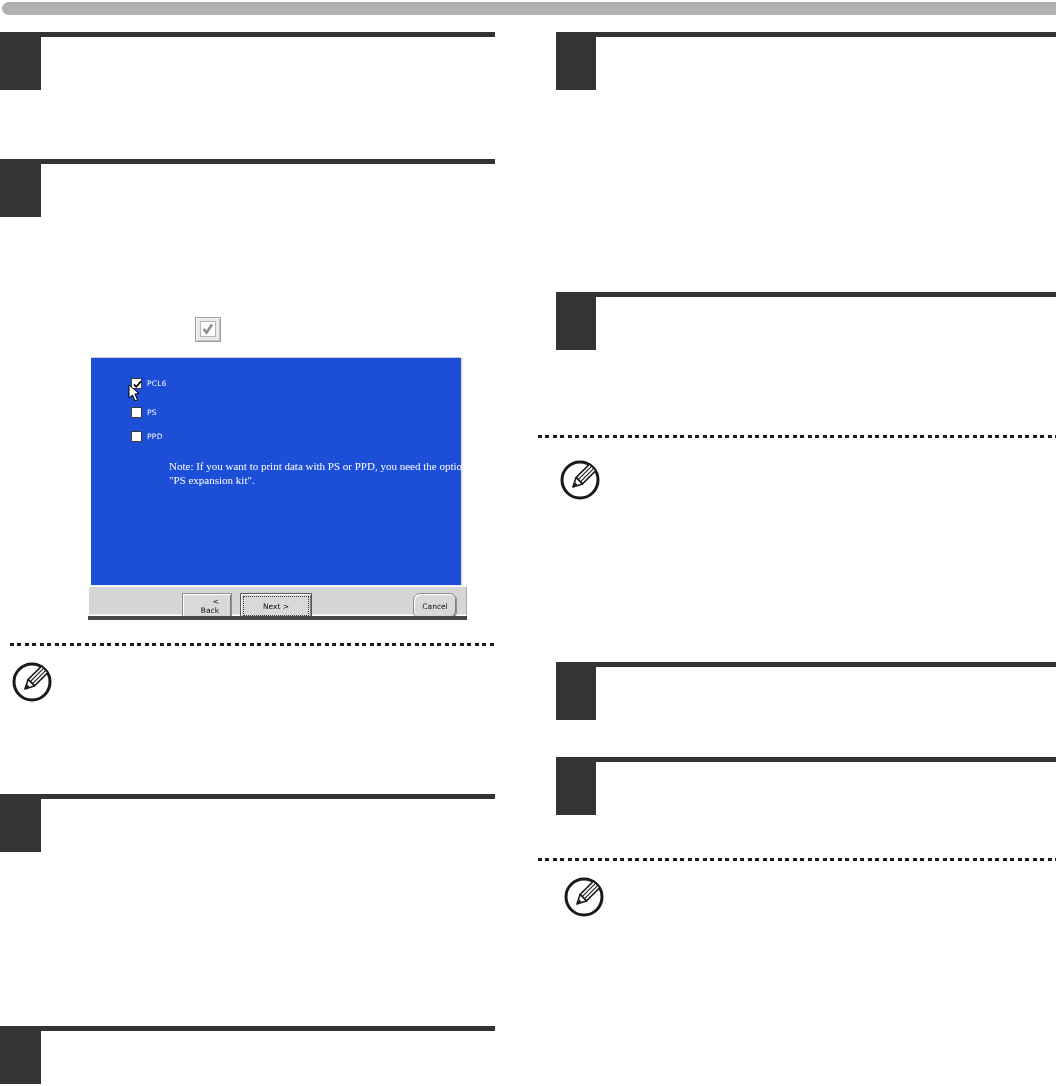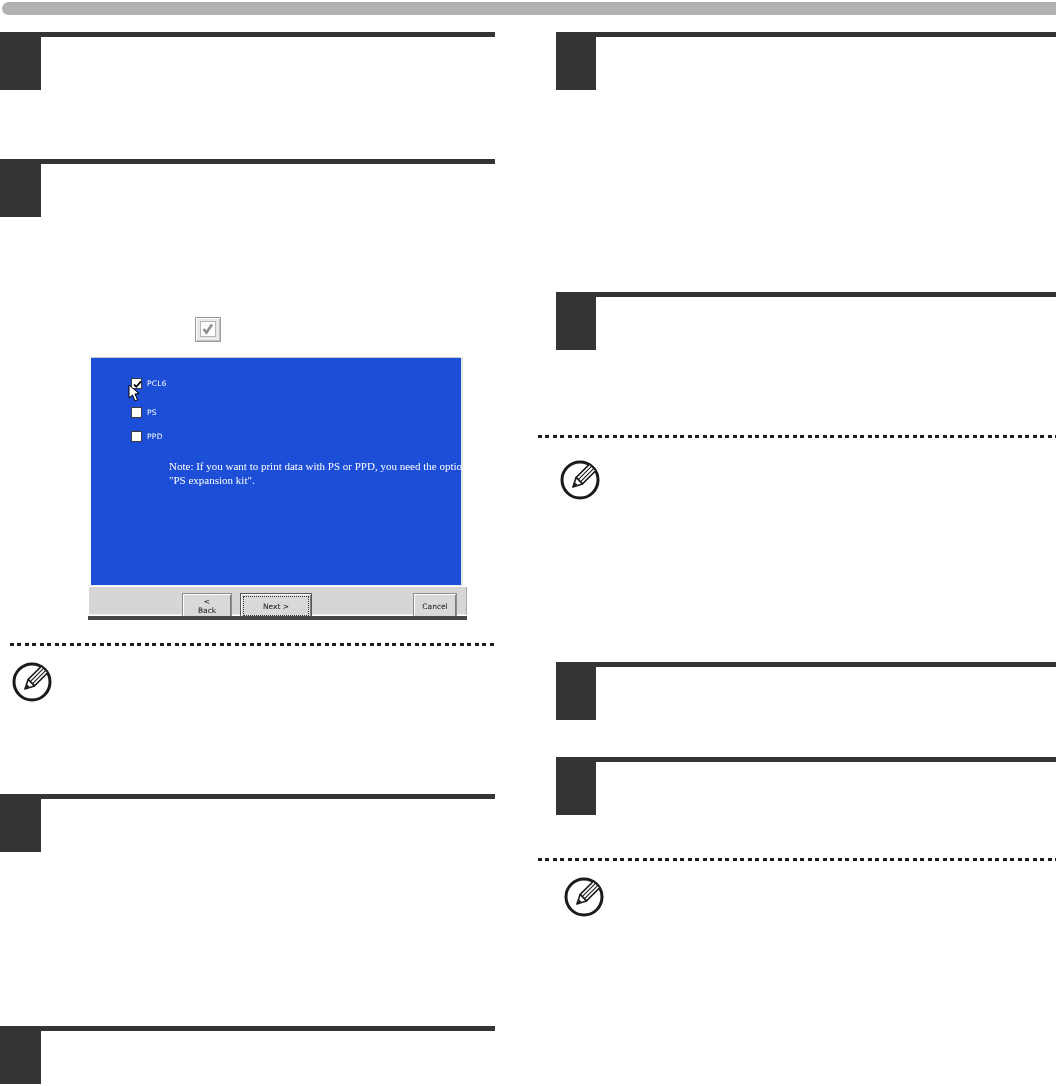--- a/index.html
+++ b/index.html
@@ -42,24 +42,24 @@
   .dlg-label{color:#ffffff;font-size:7.5px;font-family:"DejaVu Sans",sans-serif;letter-spacing:.3px;}
   .dlg-note{position:absolute;left:45px;top:102px;width:325px;color:#ffffff;font-size:11px;
             font-family:Liberation Serif, serif;line-height:1.3;margin-left:36px;}
   .dlg-cursor{position:absolute;left:40px;top:27px;}
   .dlg-buttonbar{position:absolute;left:0;right:0;bottom:5px;height:29px;background:#d6d6d6;
                  border-top:1px solid #f2f2f2;
                  box-shadow:inset 1px 1px 0 #ffffff, inset -1px 0 0 #a8a8a8, inset 0 -1px 0 #efefef;}
   .win-btn{position:absolute;top:7px;height:15px;background:#d9d9d9;border:1px solid #8c8c8c;
            box-shadow:inset 1px 1px 0 #ffffff, inset -1px -1px 0 #7d7d7d;
            font-size:7.5px;font-family:"DejaVu Sans",sans-serif;color:#111;
-           display:flex;align-items:center;justify-content:center;padding:12px;box-sizing:border-box;}
+           display:flex;align-items:center;justify-content:center;padding:12px;box-sizing:border-box;text-align:right;}
   .win-btn.back{left:94px;width:50px;}
   .win-btn.next{left:152px;width:72px;border-color:#565656;outline:1px dotted #3a3a3a;outline-offset:-4px;}
-  .win-btn.cancel{left:325px;width:44px;}
+  .win-btn.cancel{left:325px;width:44px;border-radius:7px;}
   .dlg-bottom{position:absolute;left:0;right:0;bottom:0;height:4px;background:#474747;}
 </style>
 </head>
 <body>
 
 <div class="page">
 
   <div class="top-bar"></div>
 
   <div class="step-block" style="left:0;top:32px;"></div>

